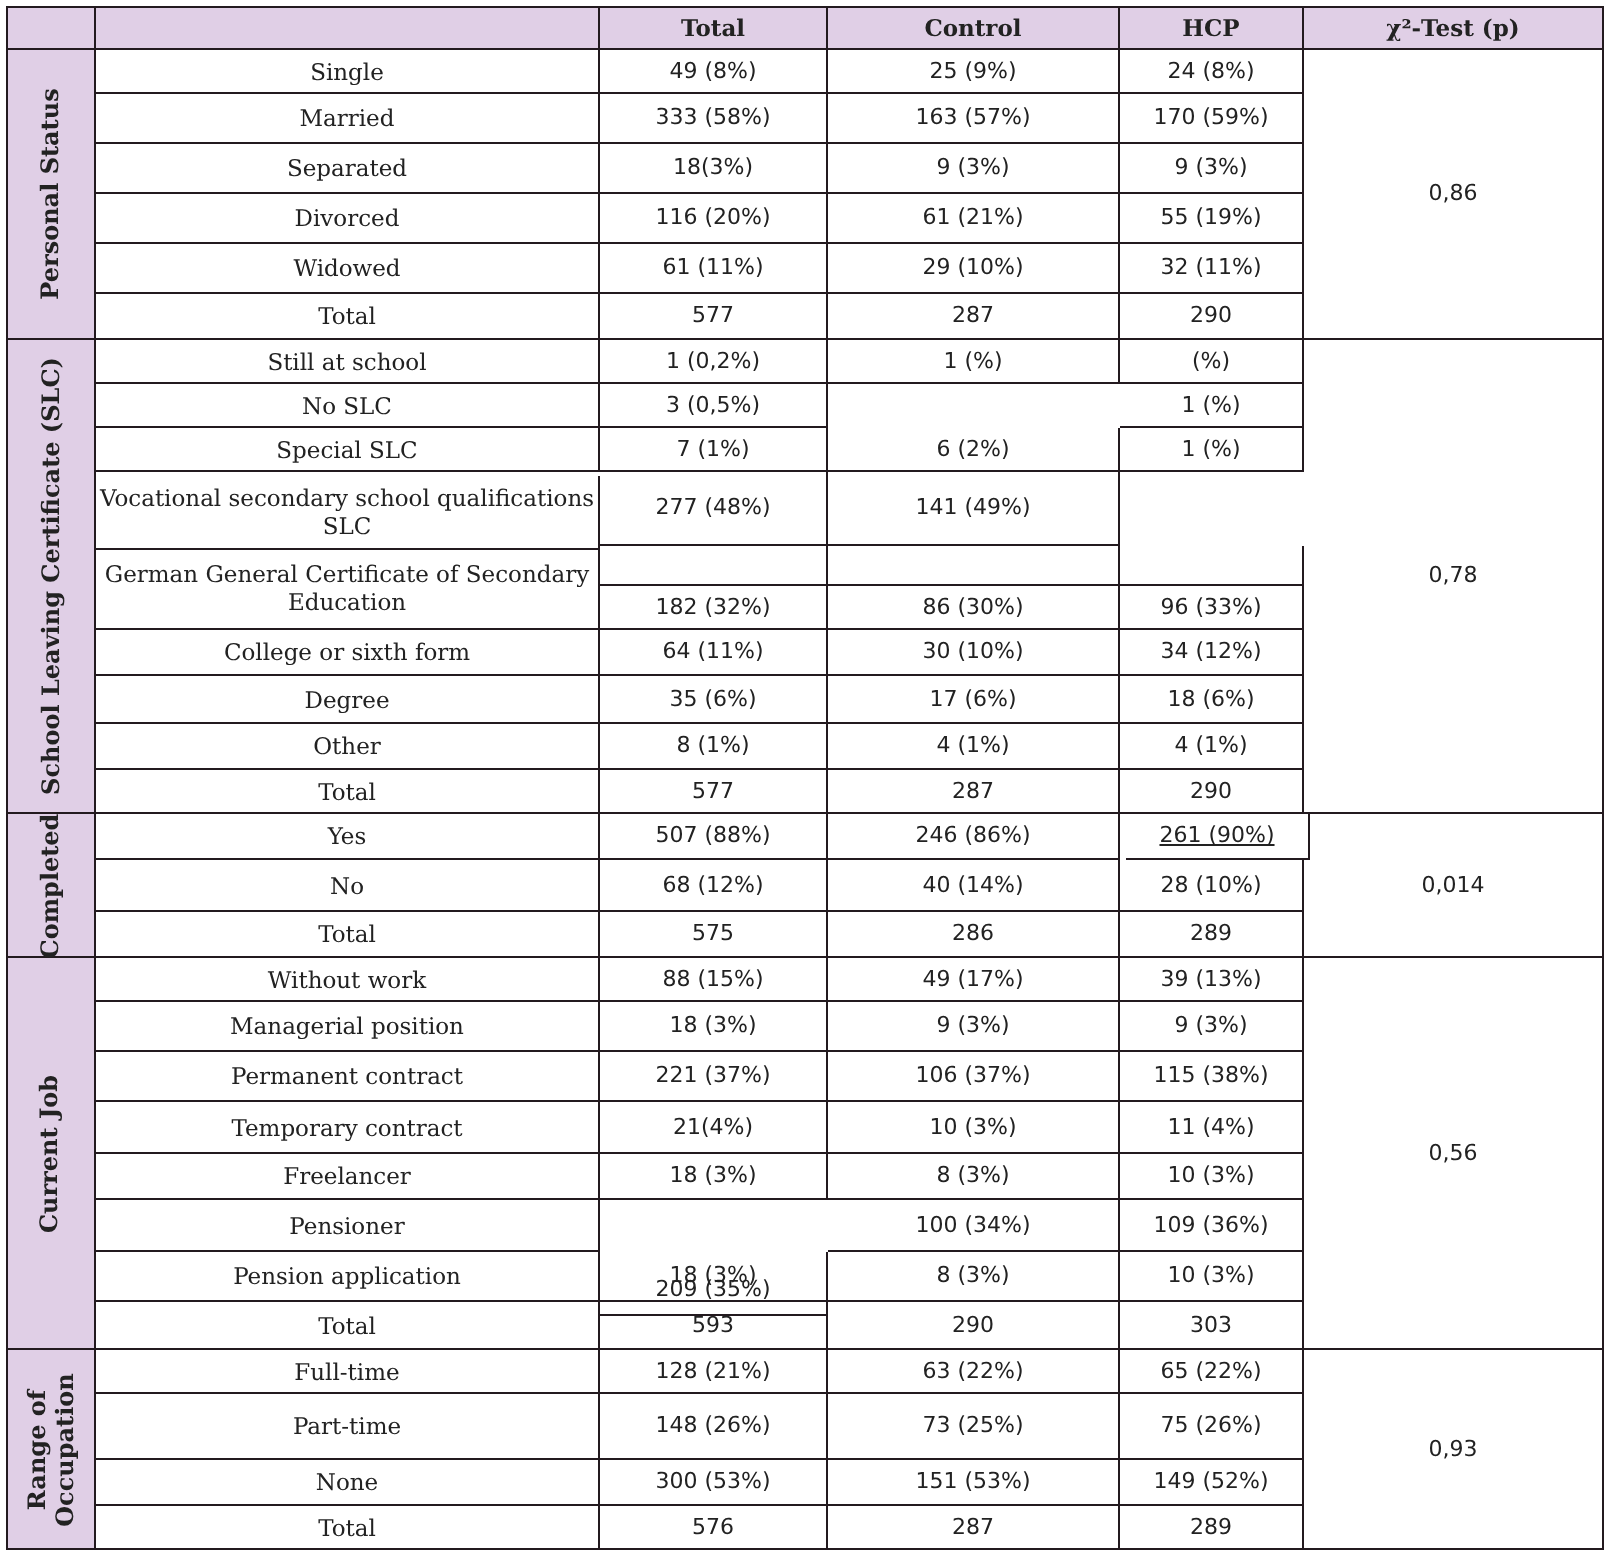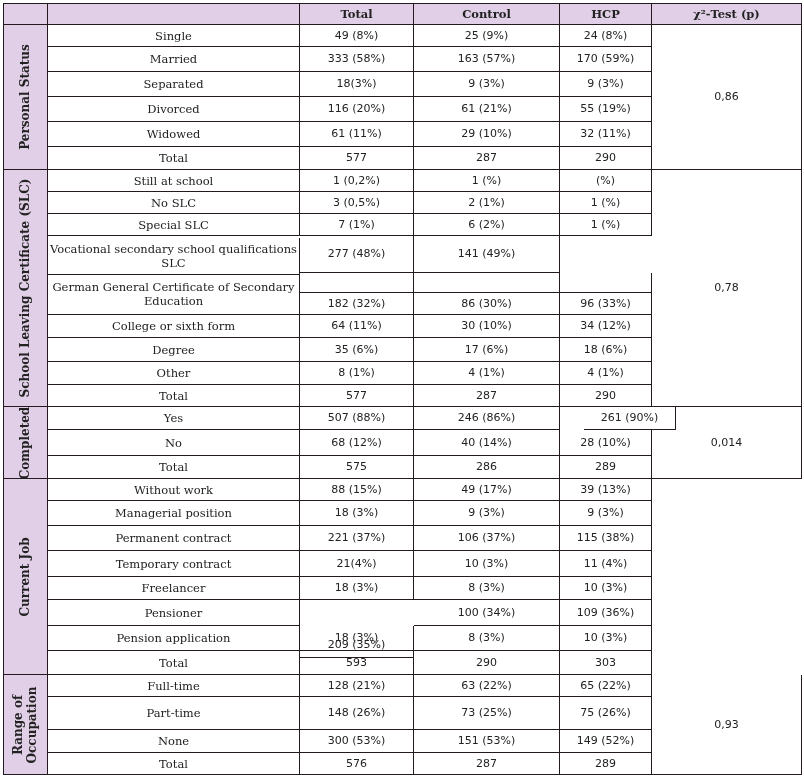--- a/index.html
+++ b/index.html
@@ -58,21 +58,20 @@
     <div class="cell grp" style="left: 0px; width: 45px; top: 167px; height: 237px;">
       <span>School Leaving Certificate (SLC)</span>
     </div>
     <div class="cell pval" style="left: 649px; width: 150px; top: 167px; height: 237px;">0,78</div>
     <div class="cell " style="left: 45px; width: 252px; top: 167px; height: 22px;">Still at school</div>
     <div class="cell num" style="left: 297px; width: 114px; top: 167px; height: 22px;">1 (0,2%)</div>
     <div class="cell num" style="left: 411px; width: 146px; top: 167px; height: 22px;">1 (%)</div>
     <div class="cell num" style="left: 557px; width: 92px; top: 167px; height: 22px;">(%)</div>
     <div class="cell " style="left: 45px; width: 252px; top: 189px; height: 22px;">No SLC</div>
     <div class="cell num" style="left: 297px; width: 114px; top: 189px; height: 22px;">3 (0,5%)</div>
-    <div class="cell num" style="left: 411px; width: 146px; top: 189px; height: 22px;">2 (1%)</div>
     <div class="cell num" style="left: 557px; width: 92px; top: 189px; height: 22px;">1 (%)</div>
     <div class="cell " style="left: 45px; width: 252px; top: 211px; height: 22px;">Special SLC</div>
     <div class="cell num" style="left: 297px; width: 114px; top: 211px; height: 22px;">7 (1%)</div>
     <div class="cell num" style="left: 411px; width: 146px; top: 211px; height: 22px;">6 (2%)</div>
     <div class="cell num" style="left: 557px; width: 92px; top: 211px; height: 22px;">1 (%)</div>
     <div class="cell " style="left: 45px; width: 252px; top: 235px; height: 37px;">Vocational secondary school qualifications SLC</div>
     <div class="cell num" style="left: 297px; width: 114px; top: 233px; height: 37px;">277 (48%)</div>
     <div class="cell num" style="left: 411px; width: 146px; top: 233px; height: 37px;">141 (49%)</div>
     <div class="cell " style="left: 45px; width: 252px; top: 270px; height: 42px;">German General Certificate of Secondary Education</div>
     <div class="cell num" style="left: 297px; width: 114px; top: 270px; height: 20px;"></div>
@@ -97,32 +96,33 @@
     <div class="cell num" style="left: 297px; width: 114px; top: 382px; height: 22px;">577</div>
     <div class="cell num" style="left: 411px; width: 146px; top: 382px; height: 22px;">287</div>
     <div class="cell num" style="left: 557px; width: 92px; top: 382px; height: 22px;">290</div>
     <div class="cell grp" style="left: 0px; width: 45px; top: 404px; height: 72px;">
       <span>Completed</span>
     </div>
     <div class="cell pval" style="left: 649px; width: 150px; top: 404px; height: 72px;">0,014</div>
     <div class="cell " style="left: 45px; width: 252px; top: 404px; height: 23px;">Yes</div>
     <div class="cell num" style="left: 297px; width: 114px; top: 404px; height: 23px;">507 (88%)</div>
     <div class="cell num" style="left: 411px; width: 146px; top: 404px; height: 23px;">246 (86%)</div>
-    <div class="cell num" style="left: 581px; width: 92px; top: 404px; height: 23px;">261 (90%)</div>
+    <div class="cell num" style="left: 560px; width: 92px; top: 404px; height: 23px; text-decoration: underline;">261 (90%)</div>
     <div class="cell " style="left: 45px; width: 252px; top: 427px; height: 26px;">No</div>
     <div class="cell num" style="left: 297px; width: 114px; top: 427px; height: 26px;">68 (12%)</div>
     <div class="cell num" style="left: 411px; width: 146px; top: 427px; height: 26px;">40 (14%)</div>
     <div class="cell num" style="left: 557px; width: 92px; top: 427px; height: 26px;">28 (10%)</div>
     <div class="cell " style="left: 45px; width: 252px; top: 453px; height: 23px;">Total</div>
     <div class="cell num" style="left: 297px; width: 114px; top: 453px; height: 23px;">575</div>
     <div class="cell num" style="left: 411px; width: 146px; top: 453px; height: 23px;">286</div>
     <div class="cell num" style="left: 557px; width: 92px; top: 453px; height: 23px;">289</div>
     <div class="cell grp" style="left: 0px; width: 45px; top: 476px; height: 196px;">
       <span>Current Job</span>
     </div>
+    <div class="cell pval" style="left: 649px; width: 150px; top: 476px; height: 196px;">0,56</div>
     <div class="cell " style="left: 45px; width: 252px; top: 476px; height: 22px;">Without work</div>
     <div class="cell num" style="left: 297px; width: 114px; top: 476px; height: 22px;">88 (15%)</div>
     <div class="cell num" style="left: 411px; width: 146px; top: 476px; height: 22px;">49 (17%)</div>
     <div class="cell num" style="left: 557px; width: 92px; top: 476px; height: 22px;">39 (13%)</div>
     <div class="cell " style="left: 45px; width: 252px; top: 498px; height: 25px;">Managerial position</div>
     <div class="cell num" style="left: 297px; width: 114px; top: 498px; height: 25px;">18 (3%)</div>
     <div class="cell num" style="left: 411px; width: 146px; top: 498px; height: 25px;">9 (3%)</div>
     <div class="cell num" style="left: 557px; width: 92px; top: 498px; height: 25px;">9 (3%)</div>
     <div class="cell " style="left: 45px; width: 252px; top: 523px; height: 25px;">Permanent contract</div>
     <div class="cell num" style="left: 297px; width: 114px; top: 523px; height: 25px;">221 (37%)</div>

